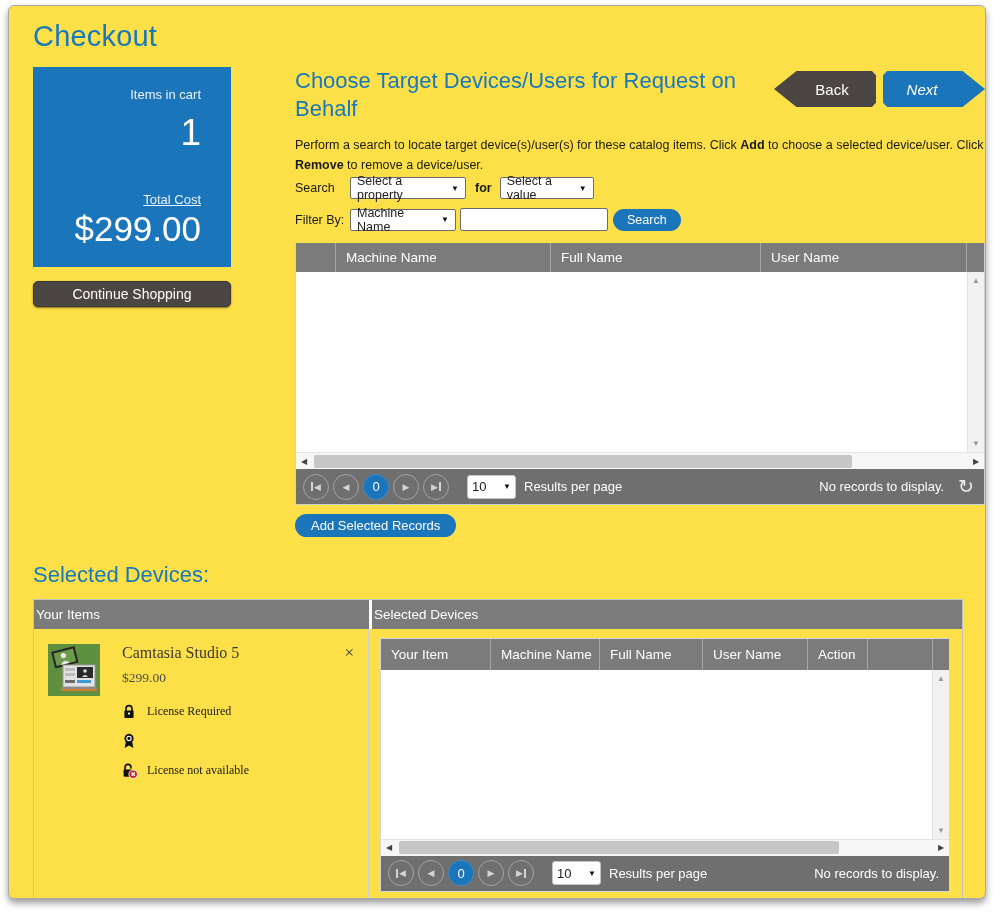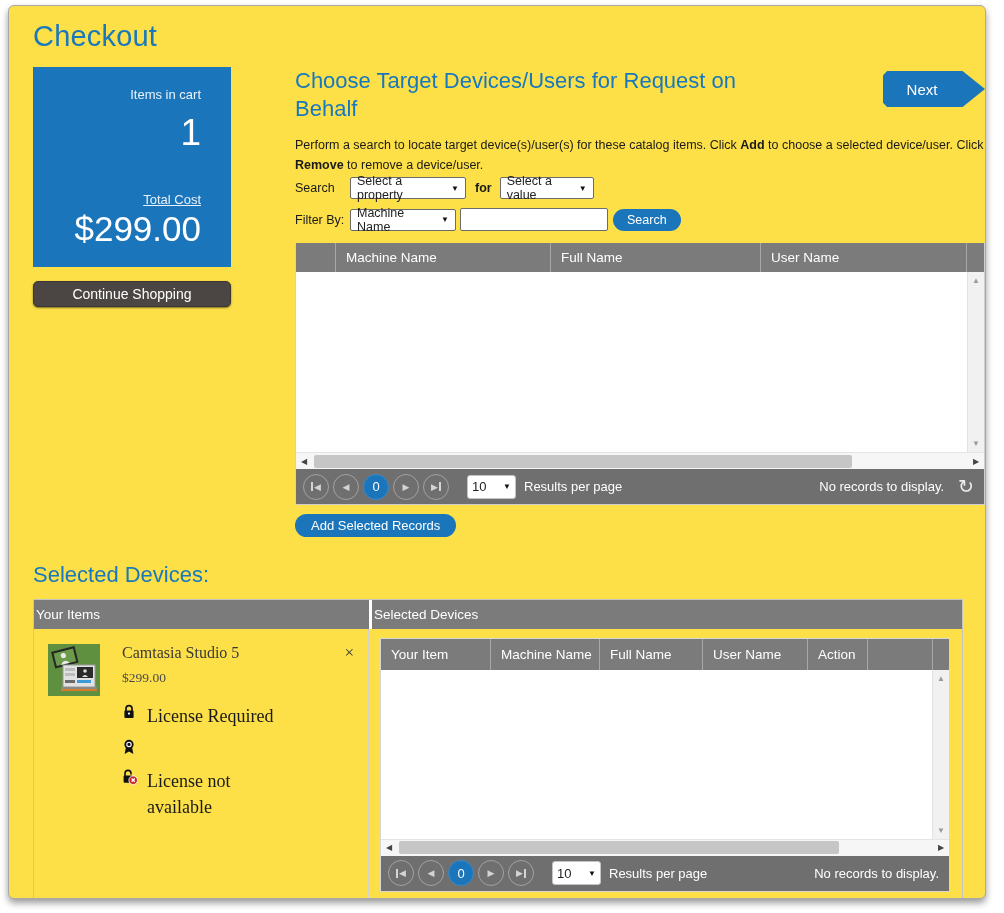--- a/index.html
+++ b/index.html
@@ -38,21 +38,21 @@
   }
 
   
   .wizard-head{ display:flex; align-items:flex-start; }
   .wizard-head h2{ width:450px; }
   .wizard-btns{ margin-left:auto; display:flex; gap:7px; padding-top:4px; }
   .wiz-btn{ height:36px; width:102px; color:#fff; font-size:15px;
     display:flex; align-items:center; justify-content:center; cursor:pointer; }
   .wiz-back{ background:#4b4643; clip-path:polygon(22% 0,96% 0,100% 12%,100% 88%,96% 100%,22% 100%,0 50%); }
   .wiz-next{ background:#1b75bb; clip-path:polygon(4% 0,78% 0,100% 50%,78% 100%,4% 100%,0 88%,0 12%); }
-  .wiz-back .lbl{ margin-left:14px; } .wiz-next .lbl{ margin-right:24px; }
+  .wiz-back .lbl{ margin-left:14px; } .wiz-next .lbl{ margin-right:24px;font-style:italic; }
 
   
   .instr{ margin-top:13px; font-size:12.5px; color:#1a1a1a; line-height:1.6; max-width:700px; }
   .row{ display:flex; align-items:center; font-size:12.5px; color:#1a1a1a; }
   .search-row{ margin-top:2px; }
   .filter-row{ margin-top:9px; }
   .fake-select{
     display:inline-flex; align-items:center; justify-content:space-between;
     border:1px solid #6b6b6b; border-radius:2px; background:#fff;
     height:22px; padding:0 6px; font-size:12.5px; color:#222; cursor:pointer;
@@ -107,21 +107,21 @@
   .item-card{ display:flex; }
   .item-icon{ width:52px; height:52px; flex:0 0 52px; }
   .item-main{ flex:1; margin-left:22px;font-family:Liberation Serif, serif; }
   .item-title-row{ display:flex; align-items:flex-start; }
   .item-title{ font-size:16px; color:#3a3a3a; }
   .item-close{ margin-left:auto; font-size:17px; color:#333; cursor:pointer; line-height:1; padding:0 2px; }
   .item-price{ font-size:13.5px; color:#4a4a4a; margin-top:8px; }
   .badges{ margin-top:17px; }
   .badge{ display:flex; margin-bottom:9px; }
   .badge .bicon{ width:16px; flex:0 0 16px; margin-right:9px; padding-top:1px; }
-  .badge .btext{ font-size:18px; color:#1a1a1a; line-height:1.45; max-width:150px; }
+  .badge .btext{ font-size:12px; color:#1a1a1a; line-height:1.45; max-width:150px; }
 
   .grid.sel-grid{ margin-top:0; width:100%; border:1px solid #d6d6d6; }
   .sel-grid .grid-head{ height:31px; }
 </style>
 </head>
 <body>
 
 <div class="page-card">
 
   <h1 class="h-blue">Checkout</h1>
@@ -136,20 +136,23 @@
         <div class="cart-total">$299.00</div>
       </div>
       <div class="continue-btn">Continue Shopping</div>
     </div>
 
     <div class="right-col">
 
       <div class="wizard-head">
         <h2 class="h-blue">Choose Target Devices/Users for Request on Behalf</h2>
         <div class="wizard-btns">
+          <div class="wiz-btn wiz-back">
+            <span class="lbl">Back</span>
+          </div>
           <div class="wiz-btn wiz-next">
             <span class="lbl">Next</span>
           </div>
         </div>
       </div>
 
       <p class="instr"><span>Perform a search to locate target device(s)/user(s) for these catalog items. Click </span><b>Add</b><span> to choose a selected device/user. Click </span><b>Remove</b><span> to remove a device/user.</span></p>
 
       <div class="row search-row">
         <span style="width:55px;">Search</span>

